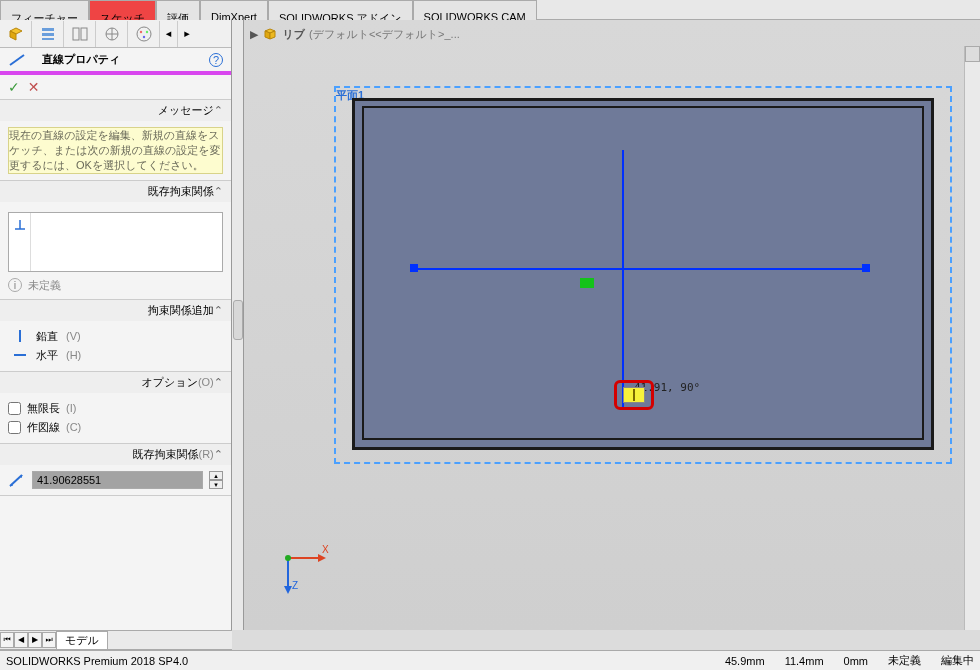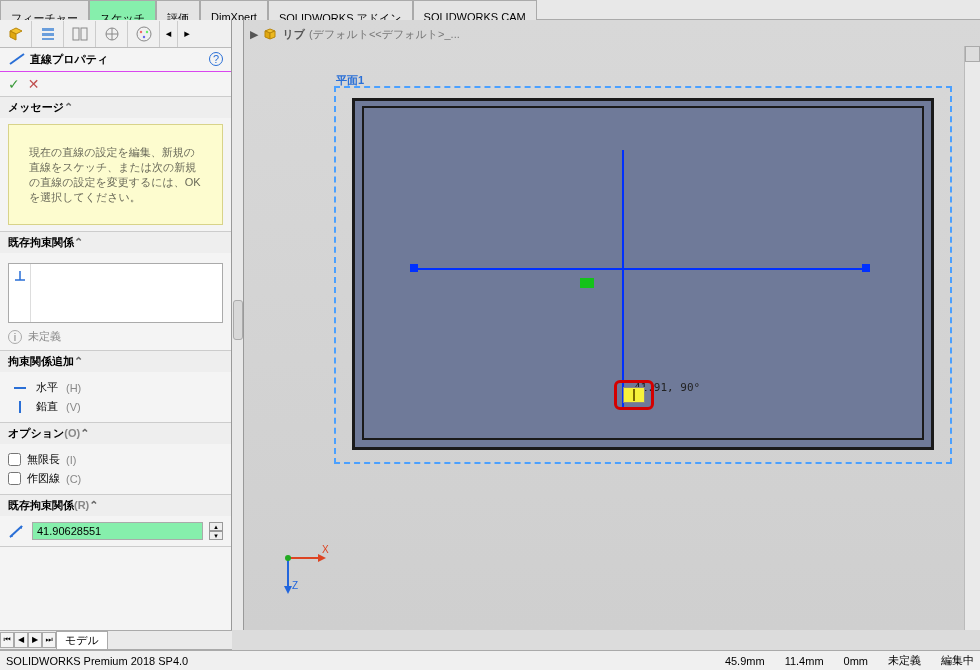--- a/index.html
+++ b/index.html
@@ -1,40 +1,40 @@
 <!DOCTYPE html>
 <html><head>
 <meta charset="utf-8">
 <style>
 *{box-sizing:border-box;margin:0;padding:0;font-family:"Meiryo","MS PGothic",sans-serif;font-size:11px}
 body{width:980px;height:670px;background:#dcdcdc;overflow:hidden;position:relative}
 .tabrow{display:flex;background:#e8e8e8;border-bottom:1px solid #aaa;height:20px}
 .tab{padding:10px 10px;border:1px solid #aaa;border-bottom:none;background:#e4e4e4;cursor:pointer;white-space:nowrap}
-.tab.active{background:#86efac}
+.tab.active{background:#ef4444}
 .toolbar-icons{position:absolute;top:22px;right:8px;display:flex;gap:6px;align-items:center}
 .tbi{width:20px;height:20px;display:flex;align-items:center;justify-content:center;cursor:pointer}
 .tbi svg{width:18px;height:18px}
 .columns{display:flex;height:calc(100% - 60px)}
 .left{width:232px;background:#f4f4f4;border-right:1px solid #999;display:flex;flex-direction:column}
 .iconbar{display:flex;align-items:center;height:28px;border-bottom:1px solid #bbb;background:#f0f0f0}
 .iconbar .cell{width:32px;height:26px;display:flex;align-items:center;justify-content:center;border-right:1px solid #ccc;cursor:pointer}
-.prop-head{display:flex;align-items:flex-start;gap:4px;padding:4px 8px;border-bottom:1px solid #d946ef}
+.prop-head{display:flex;align-items:flex-end;gap:16px;padding:4px 8px;border-bottom:4px solid #d946ef}
 .prop-head .title{font-weight:bold;flex:1}
 .okcancel{display:flex;gap:8px;padding:4px 8px;border-bottom:1px solid #ccc}
 .section{border-bottom:1px solid #ccc}
-.section-h{display:flex;align-items:center;justify-content:flex-start;padding:3px 8px;background:#eee;font-weight:bold;cursor:pointer}
+.section-h{display:flex;align-items:center;justify-content:flex-end;padding:3px 8px;background:#eee;font-weight:normal;cursor:pointer}
 .section-b{padding:6px 8px}
-.msg{background:#fdfccf;border:1px solid #d8d38a;padding:20px;color:#6a6a5a;line-height:1.35}
+.msg{background:#fdfccf;border:1px solid #d8d38a;padding:0;color:#6a6a5a;line-height:1.35}
 .relbox{background:#fff;border:1px solid #aaa;height:60px;margin-top:4px;display:flex}
 .relbox .ico{width:22px;display:flex;align-items:flex-start;justify-content:center;padding-top:4px;border-right:1px solid #ddd}
 .undef{display:flex;align-items:center;gap:6px;color:#888;margin-top:6px}
 .add-list .item{display:flex;align-items:center;gap:8px;padding:2px 4px;cursor:pointer}
 .chk{display:flex;align-items:center;gap:6px;padding:2px 0}
 .param{display:flex;align-items:center;gap:6px}
-.param input{flex:1;border:1px solid #aaa;padding:2px 4px;background:#86efac}
+.param input{flex:1;border:1px solid #aaa;padding:2px 4px;background:#a3a3a3}
 .spin{width:14px;display:flex;flex-direction:column}
 .spin div{height:9px;border:1px solid #999;background:#eee;font-size:7px;line-height:7px;text-align:center;cursor:pointer}
 .dragbar{width:12px;background:#e8e8e8;border-right:1px solid #999;position:relative}
 .dragbar .grip{position:absolute;top:280px;left:1px;width:10px;height:40px;background:#d8d8d8;border:1px solid #aaa;border-radius:3px}
 .canvas{flex:1;position:relative;background:linear-gradient(#d8d8d8,#cfcfcf);overflow:hidden}
 .bc{position:absolute;top:6px;left:6px;display:flex;align-items:center;gap:4px;color:#555}
 .plane-sel{position:absolute;border:2px dashed #4aa0ff;background:rgba(60,130,220,0)}
 .plane-lbl{position:absolute;color:#2a6fd6;font-weight:bold;background:rgba(255,255,255,0)}
 .rect-outer{position:absolute;border:3px solid #1a1a1a;background:#6f7a99}
 .rect-inner{position:absolute;border:2px solid #1a1a1a}
@@ -218,31 +218,31 @@
     </div>
 
     <div class="section">
       <div class="section-h">
           <span>拘束関係追加</span>
           <span class="chev">⌃</span>
         </div>
       <div class="section-b add-list">
         <div class="item">
           <svg width="16" height="14">
+              <path d="M8 1v12" stroke="#2a6fd6" stroke-width="2"></path>
+            </svg>
+          <span>鉛直</span>
+            <span style="color:#888">(V)</span>
+        </div>
+        <div class="item">
+          <svg width="16" height="14">
               <path d="M2 7h12" stroke="#2a6fd6" stroke-width="2"></path>
             </svg>
           <span>水平</span>
             <span style="color:#888">(H)</span>
-        </div>
-        <div class="item">
-          <svg width="16" height="14">
-              <path d="M8 1v12" stroke="#2a6fd6" stroke-width="2"></path>
-            </svg>
-          <span>鉛直</span>
-            <span style="color:#888">(V)</span>
         </div>
       </div>
     </div>
 
     <div class="section">
       <div class="section-h">
           <span><span>オプション</span><span style="color:#888">(O)</span></span>
           <span class="chev">⌃</span>
         </div>
       <div class="section-b">
@@ -290,21 +290,21 @@
       <svg width="16" height="16">
           <path d="M3 5l5-2 5 2-5 2z" fill="#f4c430" stroke="#b8860b"></path>
           <path d="M3 5v6l5 2V7z" fill="#e0a810" stroke="#b8860b"></path>
           <path d="M13 5v6l-5 2V7z" fill="#ecb820" stroke="#b8860b"></path>
         </svg>
       <b>リブ</b>
       <span style="color:#777">(デフォルト&lt;&lt;デフォルト&gt;_...</span>
     </div>
 
     <div class="plane-sel" style="left:90px;top:66px;width:618px;height:378px"></div>
-    <div class="plane-lbl" style="left:92px;top:53px">平面1</div>
+    <div class="plane-lbl" style="left:92px;top:68px">平面1</div>
     <div class="rect-outer" style="left:108px;top:78px;width:582px;height:352px"></div>
     <div class="rect-inner" style="left:118px;top:86px;width:562px;height:334px"></div>
 
     <div class="hline" style="left:170px;top:248px;width:452px"></div>
     <div class="dot" style="left:166px;top:244px"></div>
     <div class="dot" style="left:618px;top:244px"></div>
     <div class="vline" style="left:378px;top:130px;height:260px"></div>
     <div class="origin" style="left:336px;top:258px"></div>
 
     <div class="dim-txt" style="left:390px;top:361px">41.91, 90°</div>

